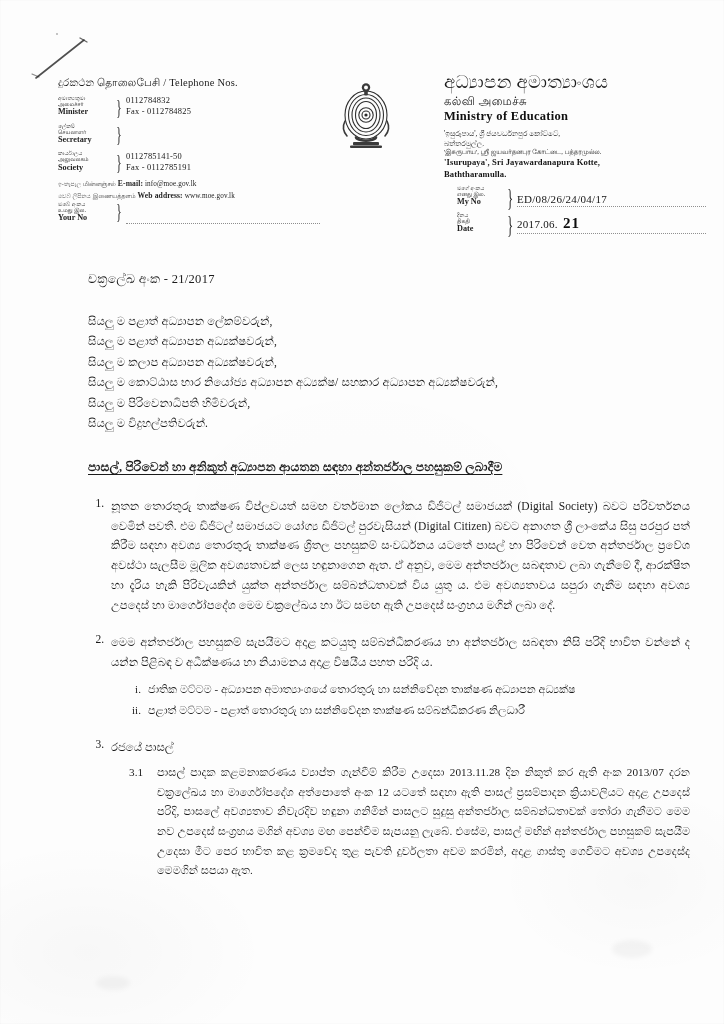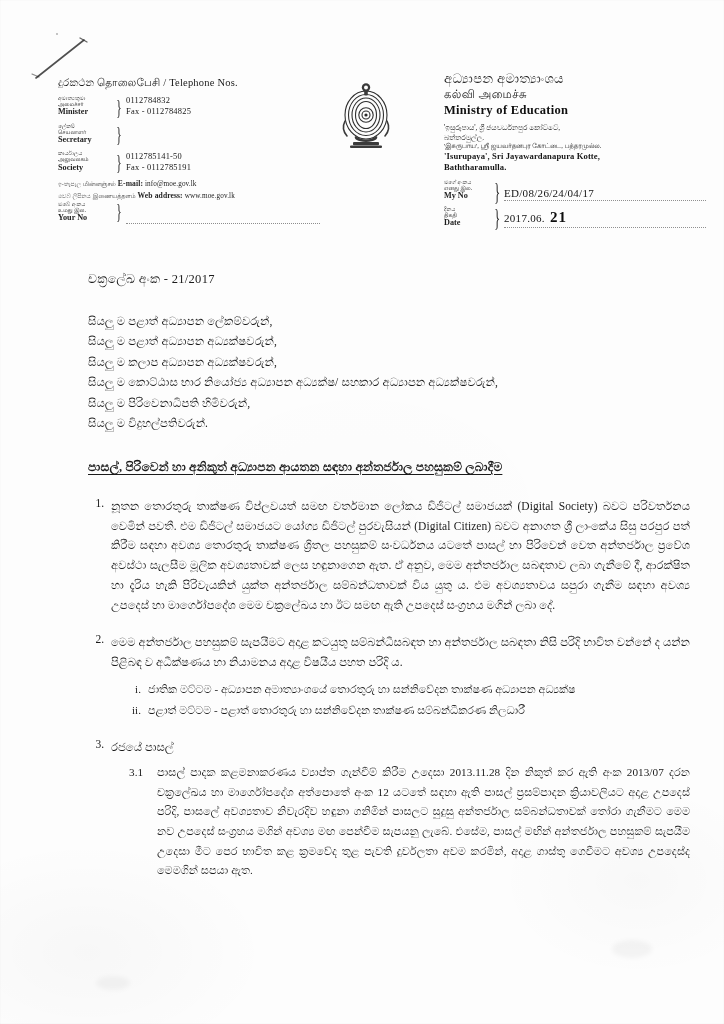--- a/index.html
+++ b/index.html
@@ -143,21 +143,21 @@
   }
 
   
   #ministry-block {
     position: absolute;
     left: 444px;
     top: 0px;
     width: 262px;
   }
   .min-si {
-    font-size: 13px;
+    font-size: 18px;
     color: #1f1f1f;
     letter-spacing: 0.4px;
     filter: blur(0.2px);
     line-height: 1.25;
   }
   .min-ta {
     font-size: 11.5px;
     color: #1f1f1f;
     letter-spacing: 0.4px;
     filter: blur(0.25px);
@@ -192,20 +192,21 @@
   }
   .ref-row {
     display: flex;
     align-items: flex-end;
     margin-top: 6px;
   }
   .ref-labels {
     width: 46px;
     flex: none;
     line-height: 1.05;
+    margin-left: 13px;
   }
   .ref-brace {
     width: 14px;
     flex: none;
     font-size: 26px;
     line-height: 0.7;
     color: #333;
     text-align: center;
     transform: scaleX(0.5);
   }
@@ -510,21 +511,21 @@
     <ol class="numbered" id="clauses">
 
       <li class="clause">
         <div class="clause-num si-text">1.</div>
         <div class="clause-body si-text">නූතන තොරතුරු තාක්ෂණ විප්ලවයත් සමඟ වර්තමාන ලෝකය ඩිජිටල් සමාජයක් (Digital Society) බවට පරිවර්තනය වෙමින් පවතී. එම ඩිජිටල් සමාජයට යෝග්‍ය ඩිජිටල් පුරවැසියන් (Digital Citizen) බවට අනාගත ශ්‍රී ලාංකේය සිසු පරපුර පත් කිරීම සඳහා අවශ්‍ය තොරතුරු තාක්ෂණ ශ්‍රිතල පහසුකම් සංවර්ධනය යටතේ පාසල් හා පිරිවෙන් වෙත අන්තර්ජාල ප්‍රවේශ අවස්ථා සැලසීම මූලික අවශ්‍යතාවක් ලෙස හඳුනාගෙන ඇත. ඒ අනුව, මෙම අන්තර්ජාල සබඳතාව ලබා ගැනීමේ දී, ආරක්ෂිත හා දැරිය හැකි පිරිවැයකින් යුක්ත අන්තර්ජාල සම්බන්ධතාවක් විය යුතු ය. එම අවශ්‍යතාවය සපුරා ගැනීම සඳහා අවශ්‍ය උපදෙස් හා මාර්ගෝපදේශ මෙම චක්‍රලේඛය හා ඊට සමඟ ඇති උපදෙස් සංග්‍රහය මගින් ලබා දේ.</div>
       </li>
 
       <li class="clause">
         <div class="clause-num si-text">2.</div>
         <div class="clause-body">
-          <div class="clause-title si-text">මෙම අන්තර්ජාල පහසුකම් සැපයීමට අදාළ කටයුතු සම්බන්ධීසබඳත හා අන්තර්ජාල සබඳතා නිසි පරිදි භාවිත වන්නේ ද යන්න පිළිබඳ ව අධීක්ෂණය හා නියාමනය අදාළ විෂයීය පහත පරිදි ය.</div>
+          <div class="clause-title si-text">මෙම අන්තර්ජාල පහසුකම් සැපයීමට අදාළ කටයුතු සම්බන්ධීකරණය හා අන්තර්ජාල සබඳතා නිසි පරිදි භාවිත වන්නේ ද යන්න පිළිබඳ ව අධීක්ෂණය හා නියාමනය අදාළ විෂයීය පහත පරිදි ය.</div>
           <ol class="roman">
             <li class="sub-item">
               <div class="sub-num si-text">i.</div>
               <div class="sub-body si-text">ජාතික මට්ටම - අධ්‍යාපන අමාත්‍යාංශයේ තොරතුරු හා සන්නිවේදන තාක්ෂණ අධ්‍යාපන අධ්‍යක්ෂ</div>
             </li>
             <li class="sub-item">
               <div class="sub-num si-text">ii.</div>
               <div class="sub-body si-text">පළාත් මට්ටම - පළාත් තොරතුරු හා සන්නිවේදන තාක්ෂණ සම්බන්ධීකරණ නිලධාරී</div>
             </li>
           </ol>

